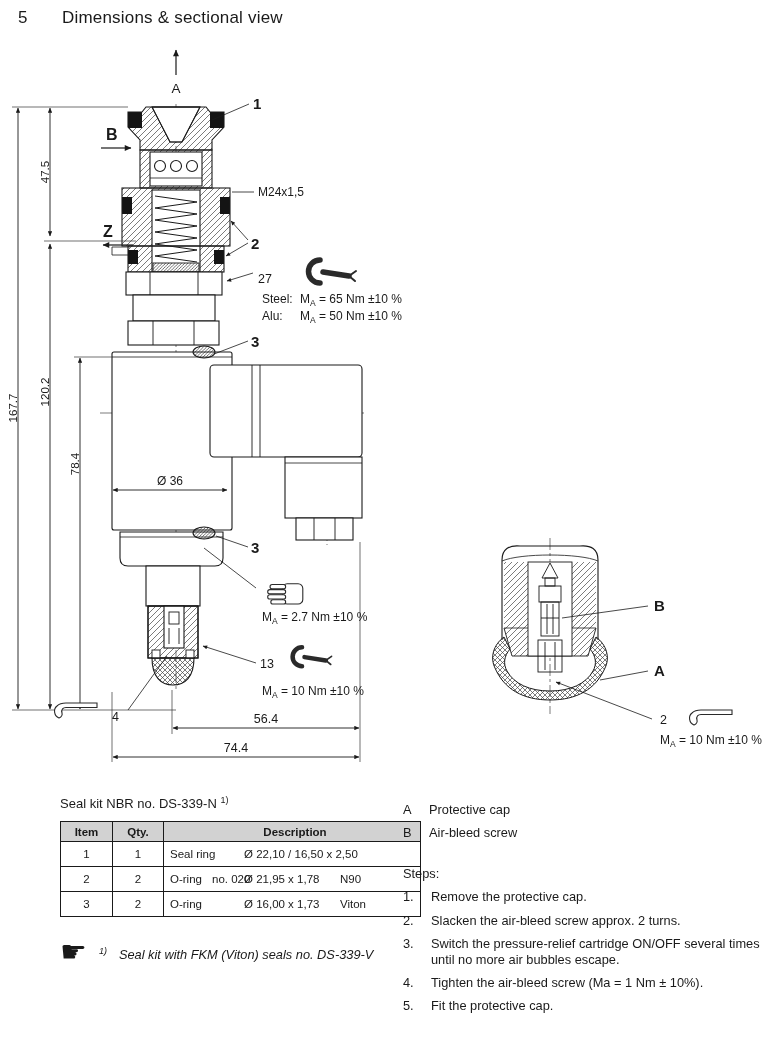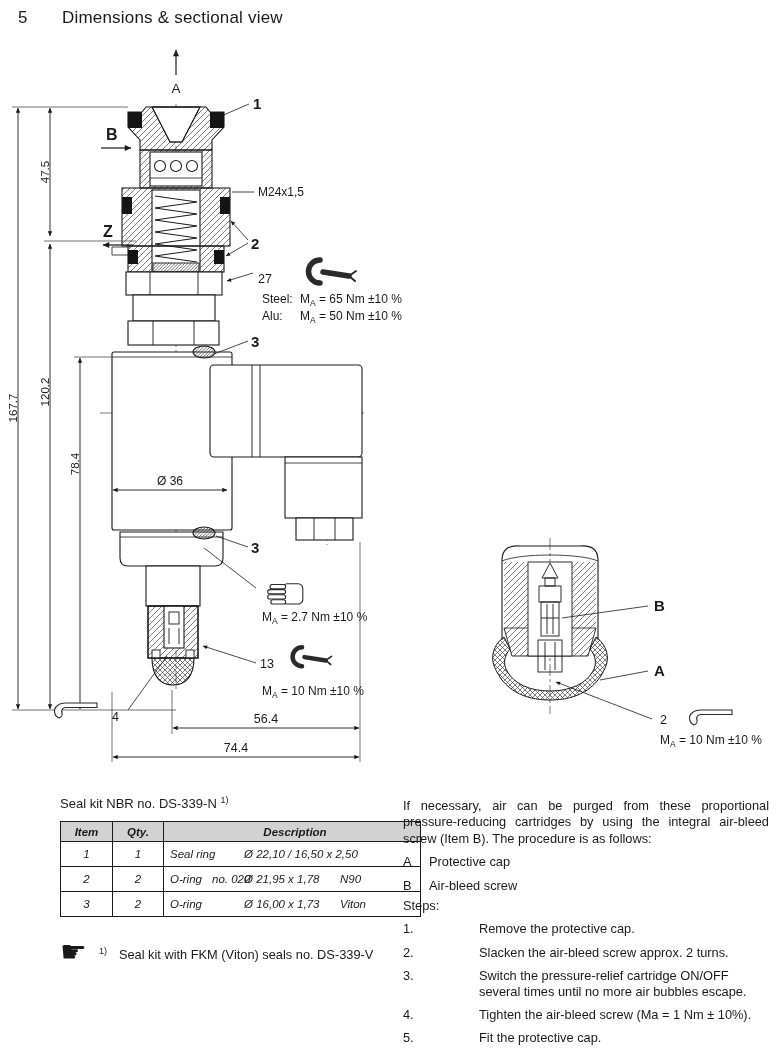--- a/index.html
+++ b/index.html
@@ -12,43 +12,43 @@
   .title-text{position:absolute;left:62px;top:0;letter-spacing:.2px;}
 
   #drawing-svg{position:absolute;left:0;top:0;}
   #drawing-svg text{font-family:"Liberation Sans",sans-serif;fill:#1a1a1a;stroke:none;}
 
   
   .bl{position:absolute;left:20px;top:795px;width:365px;padding-left:40px;}
   .sk-heading{font-size:13px;}
   .sk-heading sup{font-size:9px;}
   table.sk{border-collapse:collapse;margin-top:10px;width:360px;font-size:11.5px;table-layout:fixed;}
-  table.sk th,table.sk td{border:1px solid #1a1a1a;padding:0;height:24px;font-style:italic;}
+  table.sk th,table.sk td{border:1px solid #1a1a1a;padding:0;height:24px;}
   table.sk th{background:#d2d2d2;font-weight:700;height:19px;}
   table.sk .c{text-align:center;}
   table.sk th.desc-h{text-align:center;padding-left:6px;}
   td.desc{position:relative;text-align:center;}
   td.desc span{position:absolute;top:50%;transform:translateY(-50%);white-space:nowrap;}
   td.desc .p1{left:6px;} td.desc .p2{left:48px;} td.desc .p3{left:80px;} td.desc .p4{left:176px;}
   .important{margin-top:24px;display:flex;gap:12px;align-items:flex-start;}
   .imp-icon{font-size:30px;line-height:26px;margin-top:-2px;}
   .imp-label{font-weight:700;font-size:12.8px;}
-  .imp-note{margin-top:5px;font-size:12.8px;}
+  .imp-note{margin-top:5px;font-size:12.8px;font-style:italic;}
   .imp-note sup{font-size:9px;margin-right:12px;}
 
   
   .br{position:absolute;left:403px;top:795px;width:366px;font-size:12.8px;line-height:1.28;}
   .ab-heading{font-weight:700;}
   .ab-intro{margin-top:3px;text-align:justify;}
   .legend-row{display:flex;margin-top:7px;}
   .legend-key{width:26px;flex:none;}
-  .steps-label{margin-top:4px;}
+  .steps-label{margin-top:24px;}
   .step{display:flex;margin-top:7px;}
   .step-no{width:28px;flex:none;}
-  .step-text{flex:1;line-height:1.25;margin-left:48px;}
+  .step-text{flex:1;line-height:1.25;}
 </style>
 </head>
 <body>
 
 <div class="title-row">
   <span class="title-num">5</span>
   <span class="title-text">Dimensions &amp; sectional view</span>
 </div>
 
 <svg id="drawing-svg" width="776" height="785" viewBox="0 0 776 785">
@@ -340,21 +340,20 @@
     <span class="imp-icon">☛</span>
     <div>
       <div class="imp-note">
         <sup>1)</sup><span>Seal kit with FKM (Viton) seals no. DS-339-V</span>
       </div>
     </div>
   </div>
 </div>
 
 <div class="br">
-  <div class="ab-intro">If necessary, air can be purged from these proportional pressure-reducing cartridges by using the integral air-bleed screw (Item B). The procedure is as follows:</div>
 
   <div class="legend-row">
     <span class="legend-key">A</span>
     <span>Protective cap</span>
   </div>
   <div class="legend-row">
     <span class="legend-key">B</span>
     <span>Air-bleed screw</span>
   </div>
 

